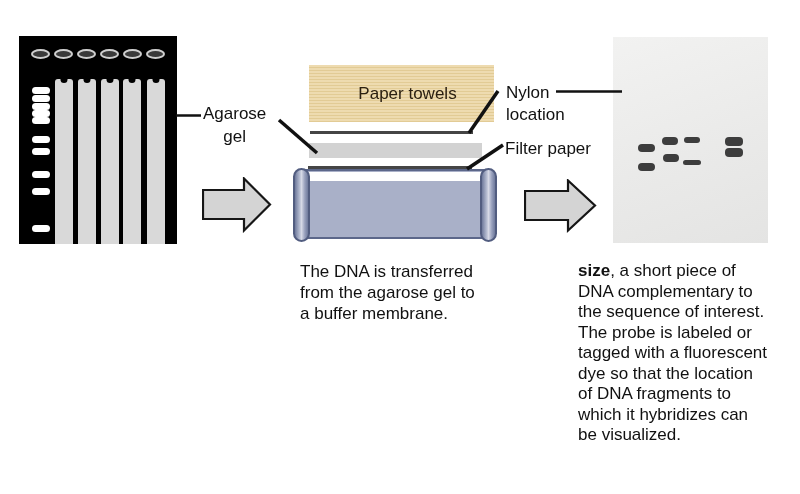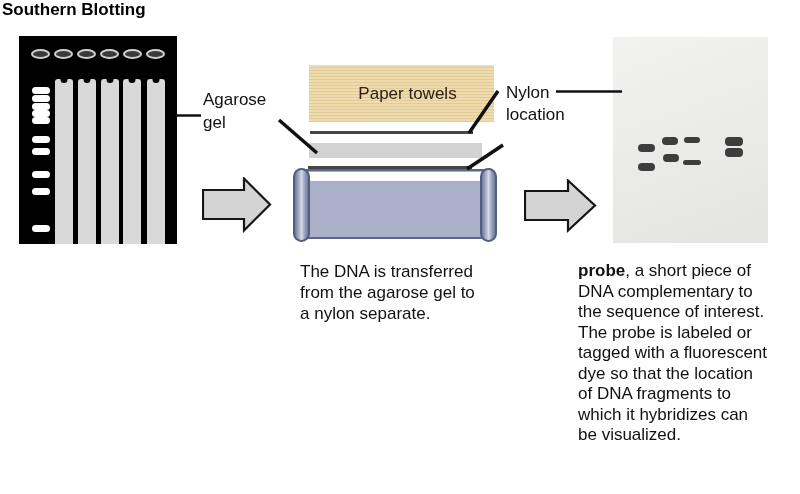--- a/index.html
+++ b/index.html
@@ -12,21 +12,21 @@
   
   #title{left:2px;top:0px;font-size:17px;font-weight:bold;color:#000;}
   
   #gel-photo{left:19px;top:36px;width:158px;height:208px;background:#000;}
   .well{position:absolute;height:10px;border:2px solid #cfcfcf;border-radius:50%;background:#3a3a3a;box-sizing:border-box;}
   .ladder-band{position:absolute;background:#ffffff;border-radius:3.5px;}
   .lane{position:absolute;bottom:0;background:#d9d9d9;border-radius:3px 3px 0 0;}
   .notch{position:absolute;top:-1px;left:50%;transform:translateX(-50%);width:7px;height:5px;background:#000;border-radius:0 0 4px 4px;}
   
   .label{font-size:17px;line-height:22px;color:#111;}
-  #label-agarose{left:203px;top:88px;line-height:23px;}
+  #label-agarose{left:203px;top:102px;line-height:23px;text-align:center;}
   #label-nylon{left:506px;top:82px;}
   #label-filter{left:505px;top:138px;}
   
   #paper-towels{left:309px;top:65px;width:173px;height:57px;
     background:repeating-linear-gradient(180deg,#eedbb0 0px,#eedbb0 2px,#e2cb95 2px,#e2cb95 3px);
     display:flex;align-items:center;justify-content:center;font-size:17px;color:#2b2012;padding-left:12px;}
   #nylon-line{left:310px;top:131px;width:163px;height:3px;background:#454545;}
   #gel-slab{left:309px;top:143px;width:173px;height:15px;background:#d2d2d2;}
   #filter-line{left:308px;top:166px;width:164px;height:3px;background:#454545;}
   
@@ -54,21 +54,20 @@
   #caption-probe{left:578px;top:261px;width:230px;line-height:20.5px;}
   #caption-probe b{font-weight:bold;}
   svg{display:block;}
   #pointer-lines{left:0;top:0;pointer-events:none;}
 </style>
 </head>
 <body>
 
 <div id="stage">
 
-  <div class="abs" id="title">Southern Blotting</div>
 
   <div class="abs" id="gel-photo">
       <div class="well" style="left: 12px; top: 13px; width: 19px; height: 10px;"></div>
       <div class="well" style="left: 35px; top: 13px; width: 19px; height: 10px;"></div>
       <div class="well" style="left: 58px; top: 13px; width: 19px; height: 10px;"></div>
       <div class="well" style="left: 81px; top: 13px; width: 19px; height: 10px;"></div>
       <div class="well" style="left: 104px; top: 13px; width: 19px; height: 10px;"></div>
       <div class="well" style="left: 127px; top: 13px; width: 19px; height: 10px;"></div>
       <div class="ladder-band" style="left: 13px; top: 51px; width: 18px; height: 7px;"></div>
       <div class="ladder-band" style="left: 13px; top: 59px; width: 18px; height: 7px;"></div>
@@ -94,20 +93,21 @@
       </div>
       <div class="lane" style="left: 128px; top: 43px; width: 18px;">
         <div class="notch"></div>
       </div>
     </div>
 
   <div class="abs label pre" id="label-agarose">Agarose
 gel</div>
   <div class="abs label pre" id="label-nylon">Nylon
 location</div>
+  <div class="abs label" id="label-filter">Filter paper</div>
 
   <div class="abs" id="paper-towels">
     <span>Paper towels</span>
   </div>
   <div class="abs" id="nylon-line"></div>
   <div class="abs" id="gel-slab"></div>
   <div class="abs" id="filter-line"></div>
 
   <div class="abs" id="tray">
     <div id="tray-body">
@@ -138,22 +138,22 @@
   <svg class="abs" id="pointer-lines" width="800" height="494">
     <line x1="176" y1="115.5" x2="201" y2="115.5" stroke="#111" stroke-width="2.5"></line>
     <line x1="279" y1="120" x2="317" y2="153" stroke="#111" stroke-width="3.5"></line>
     <line x1="498" y1="91" x2="469" y2="133" stroke="#111" stroke-width="3.5"></line>
     <line x1="556" y1="91.5" x2="622" y2="91.5" stroke="#111" stroke-width="2.5"></line>
     <line x1="503" y1="145" x2="467" y2="169" stroke="#111" stroke-width="3.5"></line>
   </svg>
 
   <div class="abs caption pre" id="caption-transfer">The DNA is transferred
 from the agarose gel to
-a nylon separate.</div>
-  <div class="abs caption pre" id="caption-probe"><b>probe</b><span>, a short piece of
+a buffer membrane.</div>
+  <div class="abs caption pre" id="caption-probe"><b>size</b><span>, a short piece of
 DNA complementary to
 the sequence of interest.
 The probe is labeled or
 tagged with a fluorescent
 dye so that the location
 of DNA fragments to
 which it hybridizes can
 be visualized.</span></div>
 
 </div>

